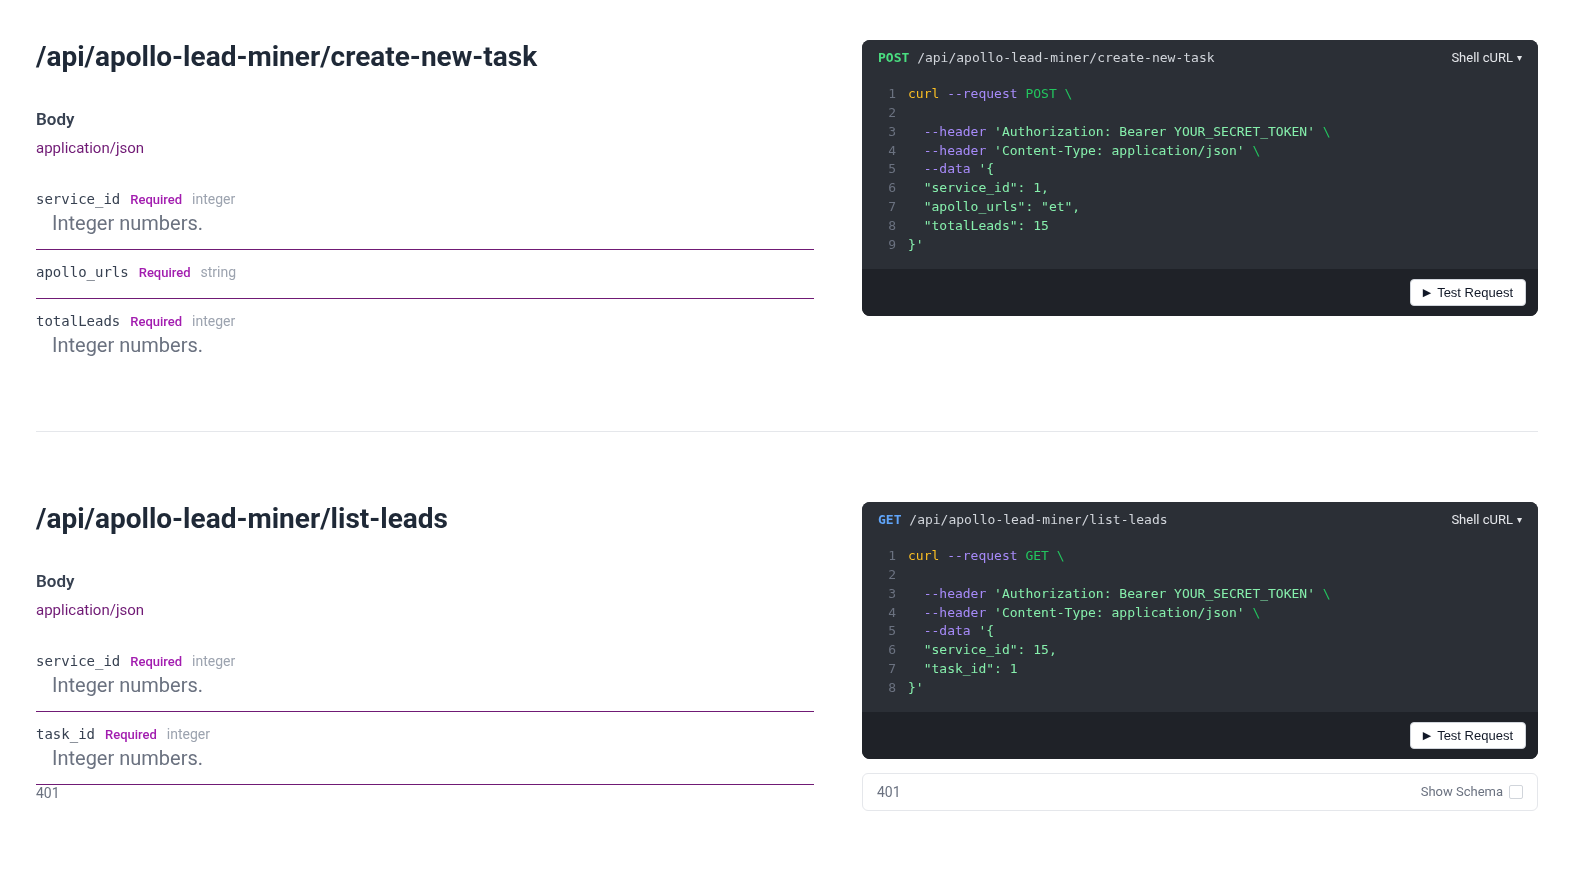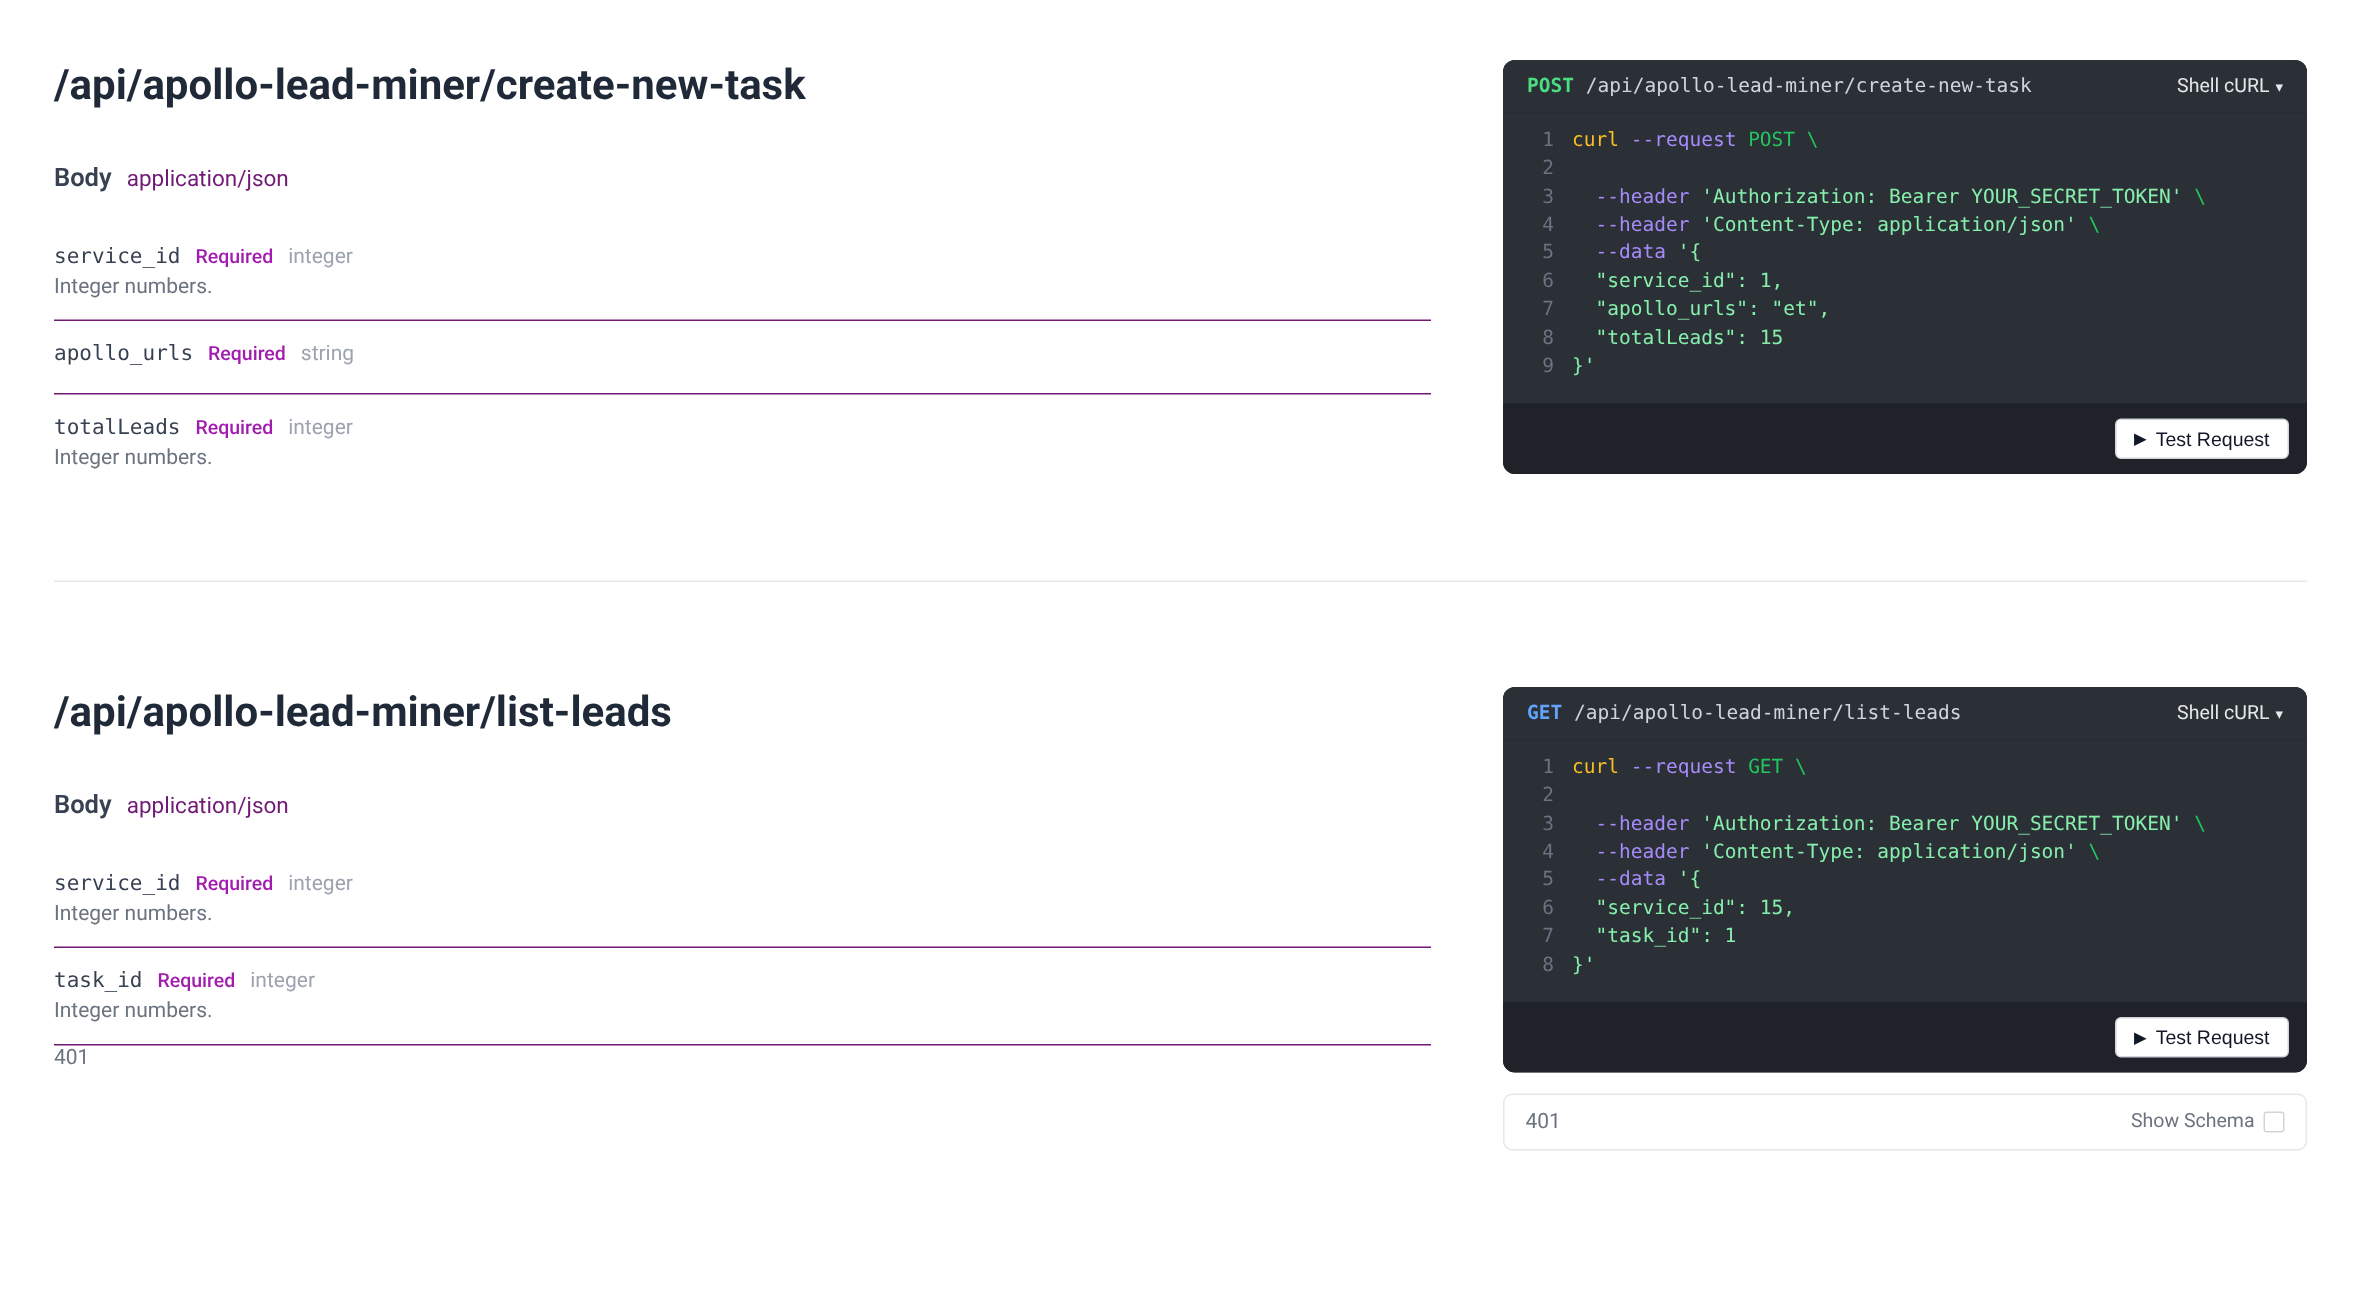--- a/index.html
+++ b/index.html
@@ -12,34 +12,35 @@
   .endpoint-section {
     display: flex;
     gap: 48px;
     margin-bottom: 60px;
   }
   .left-col {
     flex: 1;
     min-width: 0;
   }
   .right-col {
-    width: 536px;
+    width: 676px;
     flex-shrink: 0;
   }
   h1.endpoint-title {
     font-size: 28px;
     font-weight: 700;
     color: #1f2937;
     margin-bottom: 36px;
   }
   .section-header {
     display: flex;
     align-items: baseline;
     gap: 10px;
     margin-bottom: 20px;
+    flex-direction: column;
   }
   .section-label {
     font-size: 17px;
     font-weight: 600;
     color: #374151;
   }
   .content-type {
     font-size: 15px;
     color: #701a75;
   }
@@ -65,22 +66,23 @@
     font-size: 13px;
     color: #a21caf;
     font-weight: 500;
     text-align: right;
   }
   .param-type {
     font-size: 14px;
     color: #9ca3af;
   }
   .param-desc {
-    font-size: 14px;
-    color: #6b7280;
+    font-size: 20px;
+    color: #6b7280;
+    margin-left: 16px;
   }
   .responses-header {
     font-size: 17px;
     font-weight: 600;
     color: #374151;
     margin-top: 30px;
     margin-bottom: 18px;
   }
   .response-code {
     font-size: 14px;

